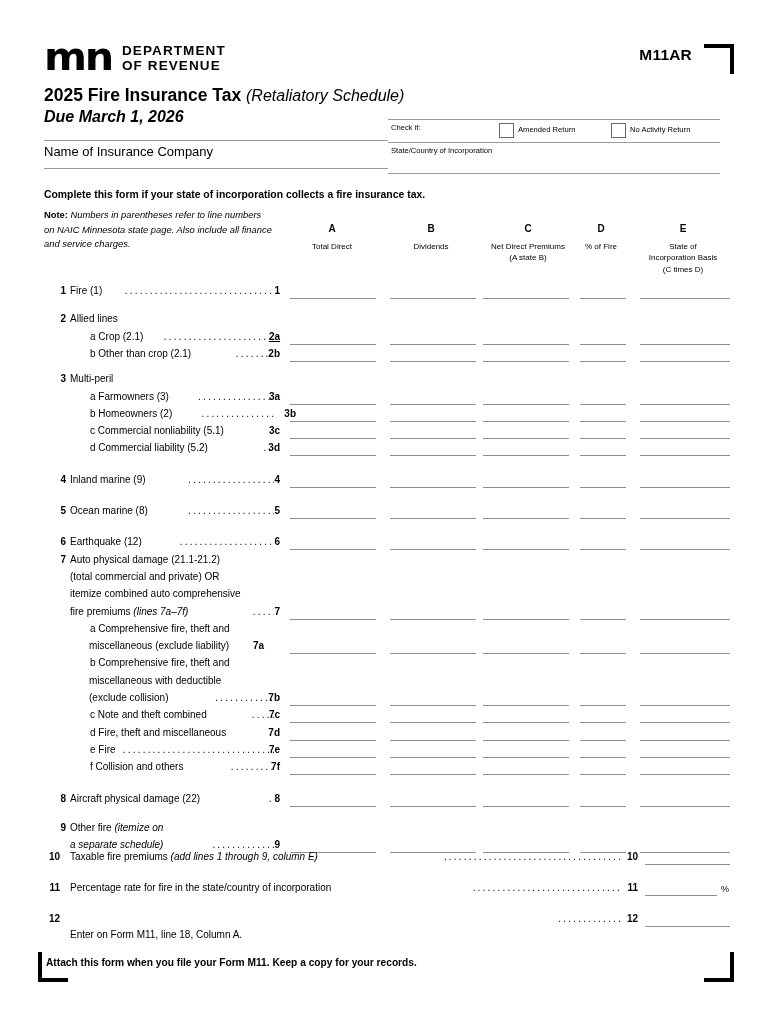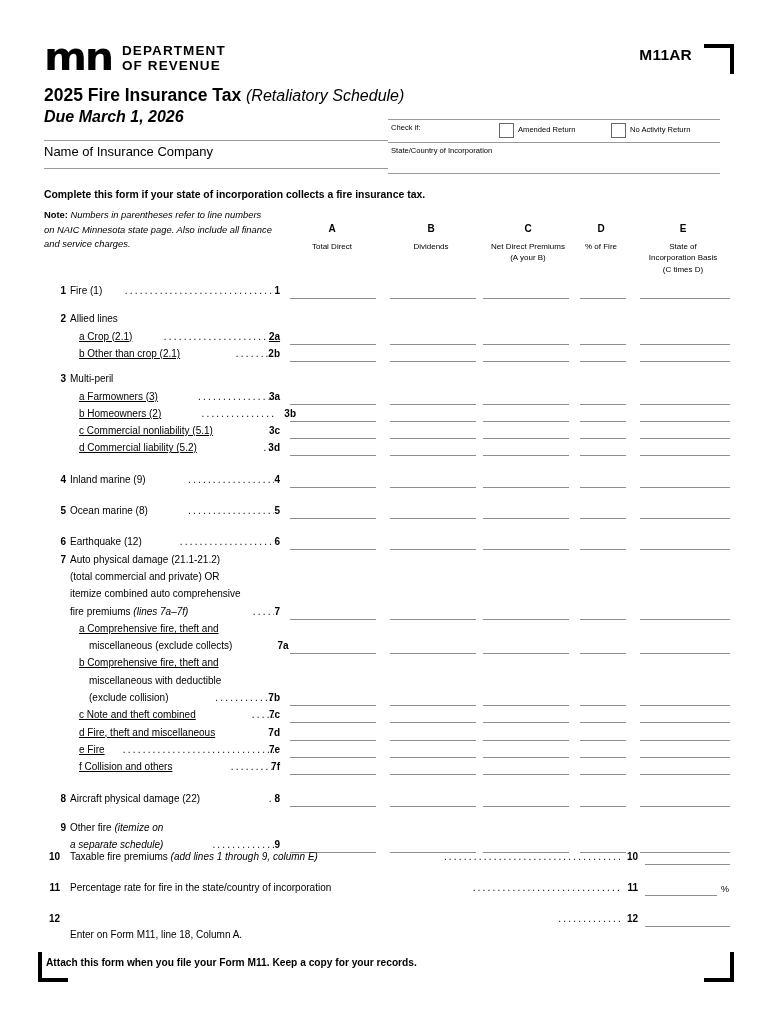--- a/index.html
+++ b/index.html
@@ -189,21 +189,21 @@
     text-align: right;
     font-size: 10px;
     font-weight: 700;
   }
   .rlabel {
     position: absolute;
     left: 70px;
     font-size: 10px;
     white-space: nowrap;
   }
-  .rlabel.ind { left: 79px; text-decoration: underline; }
+  .rlabel.ind { left: 90px; }
   .rlabel.ind2 { left: 89px; }
   .rlabel i { font-style: italic; }
   .leader {
     position: absolute;
     top: 0;
     overflow: hidden;
     white-space: nowrap;
     font-size: 10px;
     letter-spacing: 2.2px;
     color: #000;
@@ -286,21 +286,21 @@
 <div class="note">
   <b>Note:</b>
   <span>Numbers in parentheses refer to line numbers</span><br>
   <span>on NAIC Minnesota state page. Also include all finance</span><br>
   <span>and service charges.</span>
 </div>
 
 <div class="colhdrs" id="colhdrs">
     <div class="colhdr" style="left: 272px; width: 120px;"><span class="letter">A</span><span>Total Direct</span><br></div>
     <div class="colhdr" style="left: 371px; width: 120px;"><span class="letter">B</span><span>Dividends</span><br></div>
-    <div class="colhdr" style="left: 468px; width: 120px;"><span class="letter">C</span><span>Net Direct Premiums</span><br><span>(A your B)</span><br></div>
+    <div class="colhdr" style="left: 468px; width: 120px;"><span class="letter">C</span><span>Net Direct Premiums</span><br><span>(A state B)</span><br></div>
     <div class="colhdr" style="left: 541px; width: 120px;"><span class="letter">D</span><span>% of Fire</span><br></div>
     <div class="colhdr" style="left: 623px; width: 120px;"><span class="letter">E</span><span>State of</span><br><span>Incorporation Basis</span><br><span>(C times D)</span><br></div>
   </div>
 
 <div class="rows" id="rows">
     <div class="row" style="top: 285px;">
       <span class="rnum">1</span>
       <span class="rlabel">Fire (1)</span>
       <span class="leader" style="left:70px;width:204px;"><span style="visibility:hidden">Fire&nbsp;(1)</span>&nbsp;....................................</span>
       <span class="rref" style="left:256px;width:24px;">1</span>
@@ -428,23 +428,23 @@
       <span class="ansline" style="left:290px;width:86px;top:13px;"></span>
       <span class="ansline" style="left:390px;width:86px;top:13px;"></span>
       <span class="ansline" style="left:483px;width:86px;top:13px;"></span>
       <span class="ansline" style="left:580px;width:46px;top:13px;"></span>
       <span class="ansline" style="left:640px;width:90px;top:13px;"></span>
     </div>
     <div class="row" style="top: 622.8px;">
       <span class="rlabel ind">a Comprehensive fire, theft and</span>
     </div>
     <div class="row" style="top: 640.1px;">
-      <span class="rlabel ind2">miscellaneous (exclude collects)</span>
+      <span class="rlabel ind2">miscellaneous (exclude liability)</span>
       <span class="leader" style="left:89px;width:185px;"><span style="visibility:hidden">miscellaneous&nbsp;(exclude&nbsp;collision)</span>&nbsp;</span>
-      <span class="rref" style="left:271px;width:24px;text-align:center;">7a</span>
+      <span class="rref" style="left:240px;width:24px;">7a</span>
       <span class="ansline" style="left:290px;width:86px;top:13px;"></span>
       <span class="ansline" style="left:390px;width:86px;top:13px;"></span>
       <span class="ansline" style="left:483px;width:86px;top:13px;"></span>
       <span class="ansline" style="left:580px;width:46px;top:13px;"></span>
       <span class="ansline" style="left:640px;width:90px;top:13px;"></span>
     </div>
     <div class="row" style="top: 657.4px;">
       <span class="rlabel ind">b Comprehensive fire, theft and</span>
     </div>
     <div class="row" style="top: 674.7px;">

